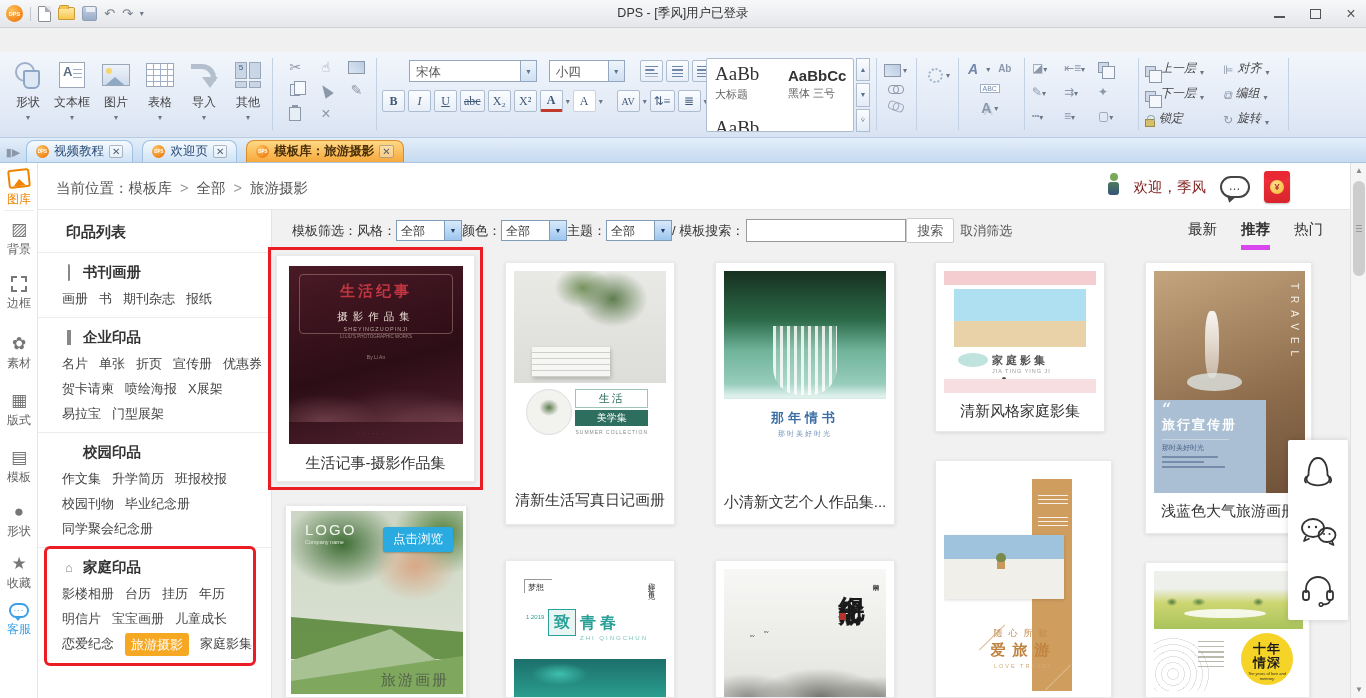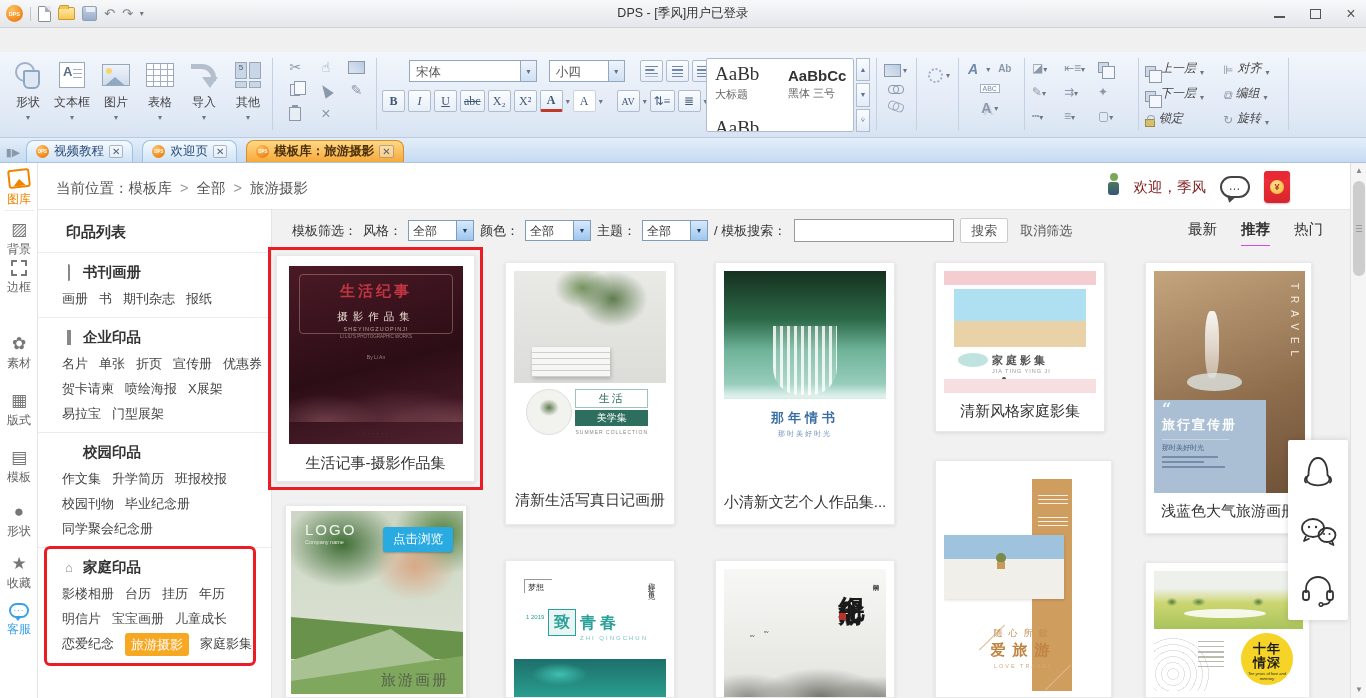--- a/index.html
+++ b/index.html
@@ -169,30 +169,30 @@
   .gi-book { width:11px; height:13px; border:1.5px solid #888; border-radius:1px 3px 3px 1px; }
   .gi-biz { width:13px; height:12px; border-left:2px solid #888; border-right:2px solid #888; background:repeating-linear-gradient(90deg,transparent 0 2px,#888 2px 3.5px); }
   .gi-school { width:13px; height:11px; background:#888; clip-path:polygon(0 100%,0 45%,28% 45%,28% 0,72% 0,72% 45%,100% 45%,100% 100%); }
   .lp-row { display:flex; flex-wrap:wrap; gap:4px 11px; font-size:13px; color:#444; line-height:21px; padding-right:8px; }
   .lp-row a { color:#444; text-decoration:none; white-space:nowrap; }
   .chip { background:#f7a823; color:#fff !important; padding:1px 6px; border-radius:3px; }
   .redbox-family { position:absolute; left:6px; top:336px; width:212px; height:120px; border:3px solid #ec1c24; border-radius:6px; pointer-events:none; }
 
   
   .contentbg { position:absolute; left:272px; top:210px; width:1078px; height:488px; background:#f1f1f1; }
-  .filterrow { position:absolute; left:292px; top:218px; display:flex; align-items:center; gap:6px; font-size:13px; color:#333; }
+  .filterrow { position:absolute; left:292px; top:218px; display:flex; align-items:center; gap:0; font-size:13px; color:#333; }
   .f-sel { display:inline-flex; width:66px; height:21px; border:1px solid #7f9db9; background:#fff; }
   .f-sel .v { flex:1; padding:2px 4px; font-size:12px; color:#333; }
   .f-sel .b { width:17px; background:linear-gradient(#d8e9fb,#9ec6ee); border-left:1px solid #7f9db9; color:#1b3e6f; font-size:7px; display:flex; align-items:center; justify-content:center; font-weight:normal; }
   .f-input { width:160px; height:23px; border:1px solid #999; background:#fff; margin-left:2px; }
   .f-btn { height:25px; padding:0 10px; background:#fff; border:1px solid #ccc; border-radius:2px; color:#555; font-size:13px; display:flex; align-items:center; }
   .f-cancel { color:#555; margin-left:6px; }
   .sortrow { position:absolute; left:1188px; top:220px; display:flex; gap:24px; font-size:14.5px; color:#333; }
   .sort-item { padding-bottom:6px; }
-  .sort-item.active { border-bottom:1px solid #d946ef; font-weight:bold; }
+  .sort-item.active { border-bottom:5px solid #d946ef; font-weight:bold; }
 
   
   .card { position:absolute; background:#fff; border:1px solid #e9e9e9; box-shadow:0 1px 4px rgba(0,0,0,.10); }
   .card .clabel { position:absolute; left:0; right:0; text-align:center; font-size:15px; color:#333; }
   .cover { position:absolute; overflow:hidden; }
   .redbox1 { position:absolute; left:268px; top:247px; width:215px; height:243px; border:3px solid #ec1c24; }
 
   
   .cov1 { left:12px; top:10px; width:174px; height:178px; background:linear-gradient(165deg,#4a1a26,#2c0d16 55%,#512230); }
   .cov1 .frame { position:absolute; left:10px; top:8px; right:10px; height:60px; border:1px solid rgba(200,150,140,.45); border-radius:4px; }
@@ -601,21 +601,21 @@
   <div class="iconbar">
     <div class="ib-item active" style="top:6px;">
       <span class="tuku-ic"></span>
       <span>图库</span>
     </div>
     <div class="ib-sep"></div>
     <div class="ib-item" style="top:58px;">
       <span class="g">▨</span>
         <span>背景</span>
     </div>
-    <div class="ib-item" style="top:97px;">
+    <div class="ib-item" style="top:113px;">
       <span class="dash-sq"></span>
         <span>边框</span>
     </div>
     <div class="ib-item" style="top:172px;">
       <span class="g">✿</span>
         <span>素材</span>
     </div>
     <div class="ib-item" style="top:229px;">
       <span class="g">▦</span>
         <span>版式</span>

